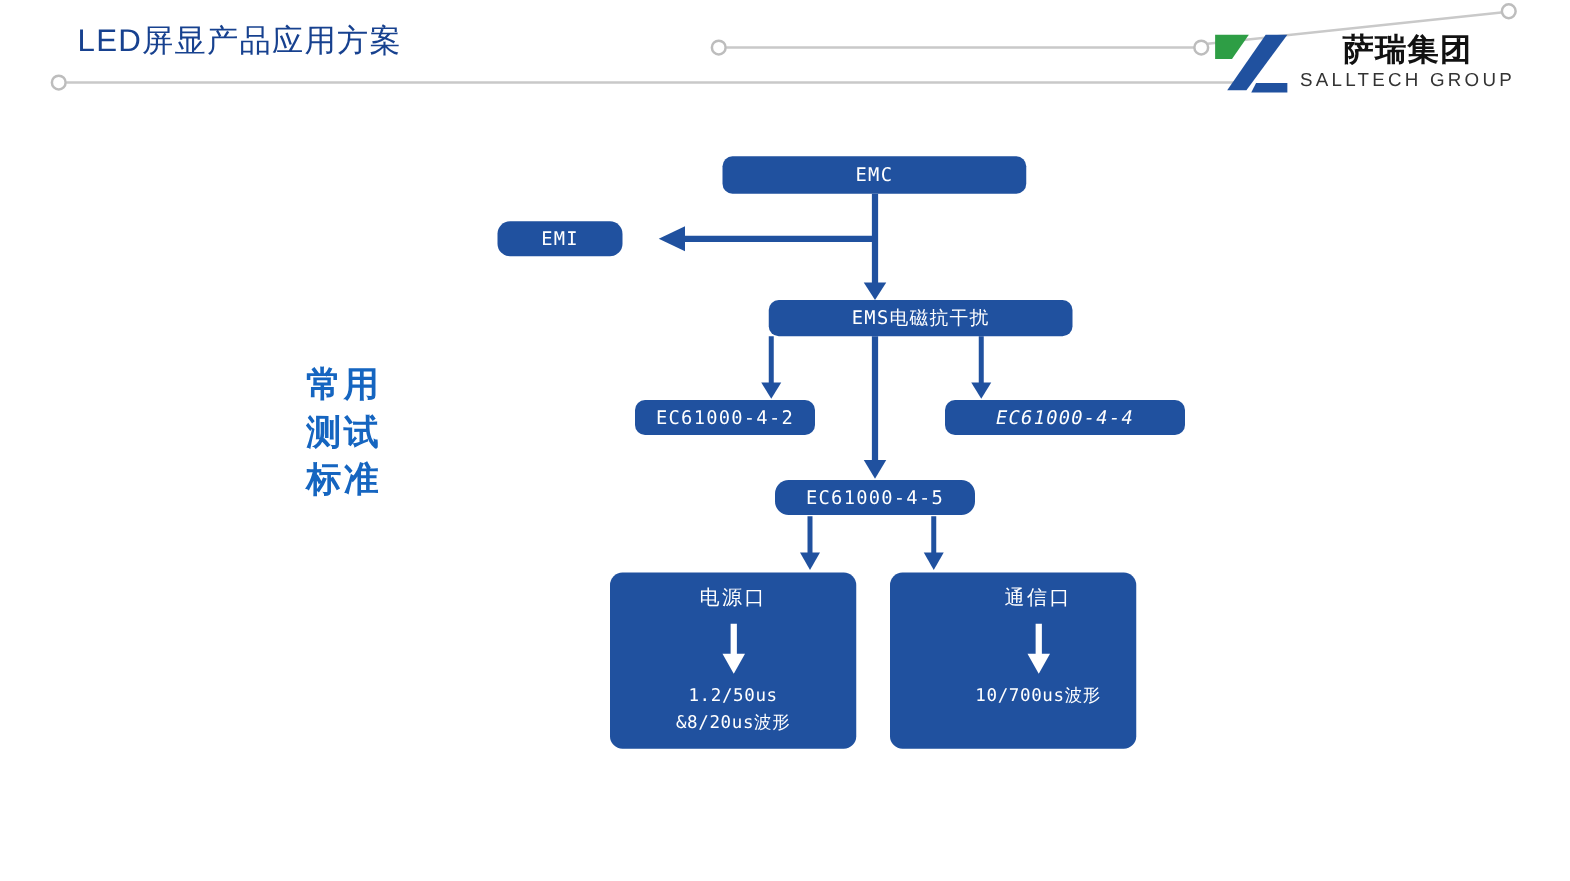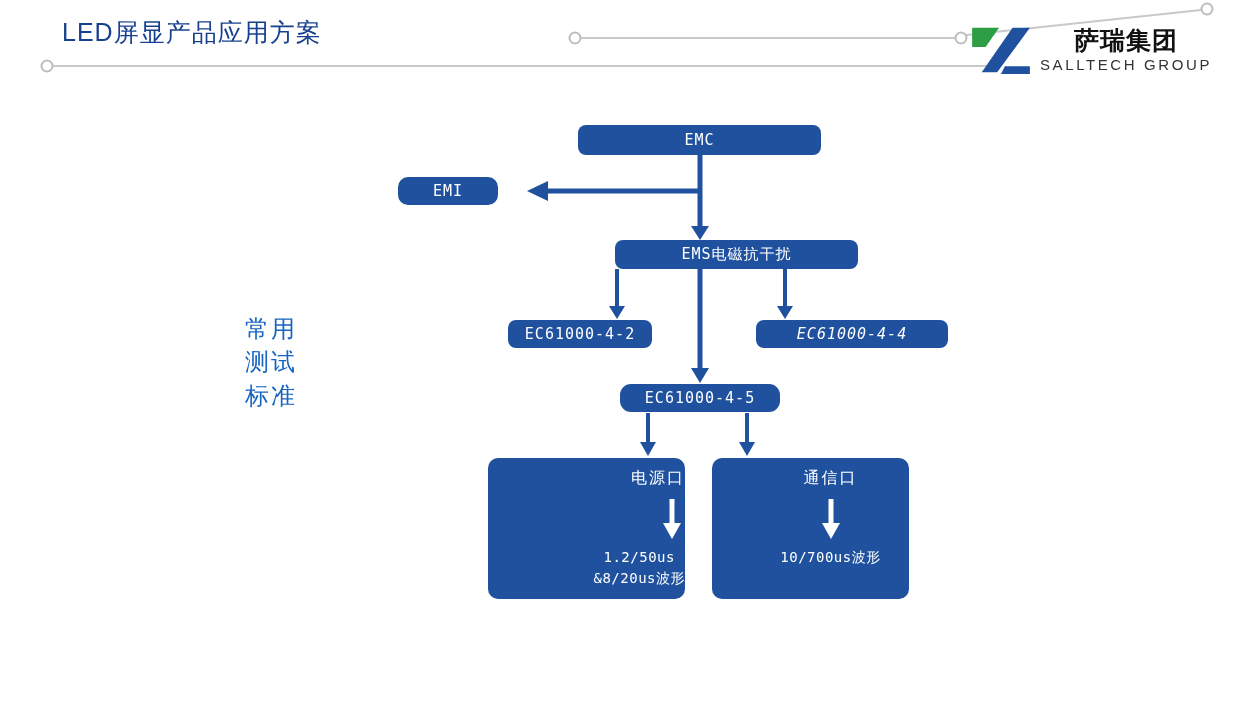--- a/index.html
+++ b/index.html
@@ -30,23 +30,23 @@
   .logo{
     position:absolute;right:44px;top:24px;
     display:flex;align-items:center;gap:8px;
   }
   .logo-mark{width:62px;height:52px;}
   .logo-text{display:flex;flex-direction:column;align-items:center;}
   .logo-name{font-size:25px;font-weight:bold;color:#111;line-height:1.1;letter-spacing:1px;}
   .logo-sub{font-size:15px;color:#333;letter-spacing:2.6px;margin-top:2px;}
   
   .side-label{
-    position:absolute;left:245px;top:316px;
+    position:absolute;left:245px;top:293px;
     display:flex;flex-direction:column;gap:7px;
-    font-size:24px;font-weight:normal;color:var(--side-label-blue);
+    font-size:28px;font-weight:bold;color:var(--side-label-blue);
     letter-spacing:2px;line-height:1.1;
   }
   
   .node{
     position:absolute;
     background:var(--box-blue);
     color:#ffffff;
     display:flex;align-items:center;justify-content:center;
     border-radius:8px;
     font-family:"DejaVu Sans Mono","Liberation Sans",monospace;
@@ -59,21 +59,21 @@
   .node-ec44  {left:756px;top:320px;width:192px;height:28px;font-style:italic;}
   .node-ec45  {left:620px;top:384px;width:160px;height:28px;border-radius:11px;}
   .bignode{
     position:absolute;
     background:var(--box-blue);
     color:#fff;border-radius:10px;
     display:flex;flex-direction:column;align-items:center;
     padding-top:10px;
     font-family:"DejaVu Sans Mono","Liberation Sans",monospace;
   }
-  .bignode-power{left:488px;top:458px;width:197px;height:141px;align-items:flex-end;}
+  .bignode-power{left:488px;top:458px;width:197px;height:141px;}
   .bignode-comm {left:712px;top:458px;width:197px;height:141px;padding-left:40px;}
   .bignode-title{font-size:16px;letter-spacing:2px;}
   .bignode-arrow{margin-top:8px;}
   .bignode-text{
     margin-top:6px;font-size:14px;line-height:1.5;text-align:center;letter-spacing:0.5px;
   }
   .connector-svg{
     position:absolute;left:0;top:0;width:1256px;height:705px;
     pointer-events:none;
   }

